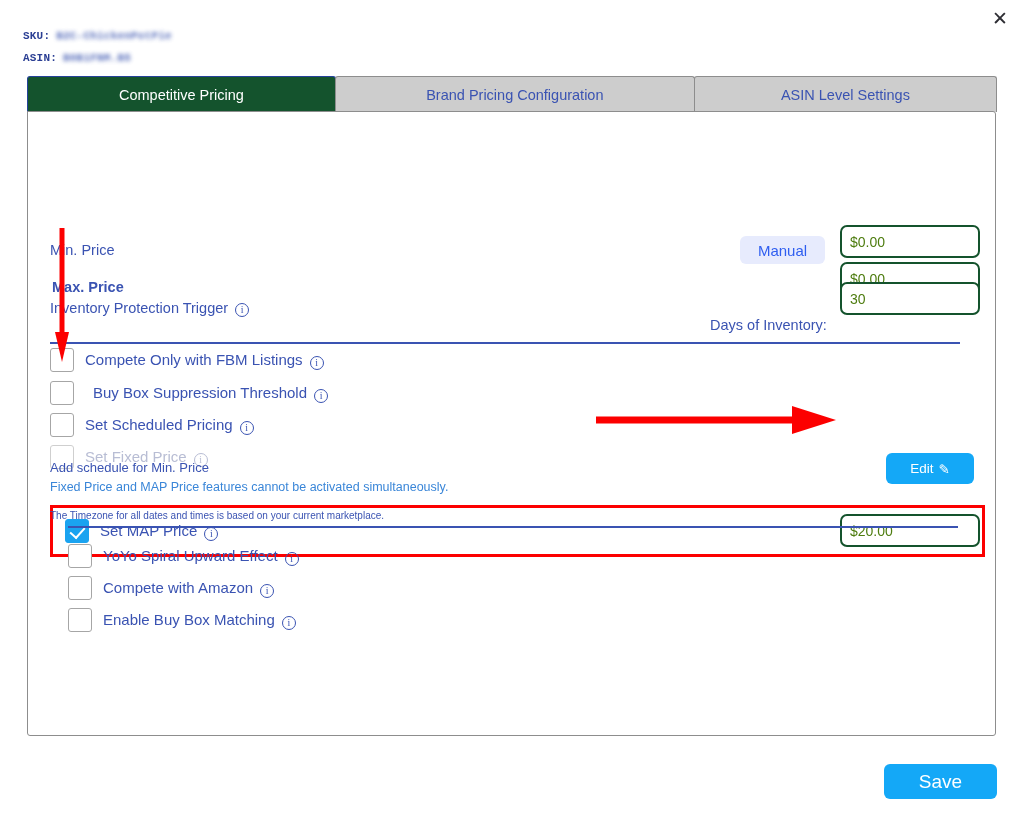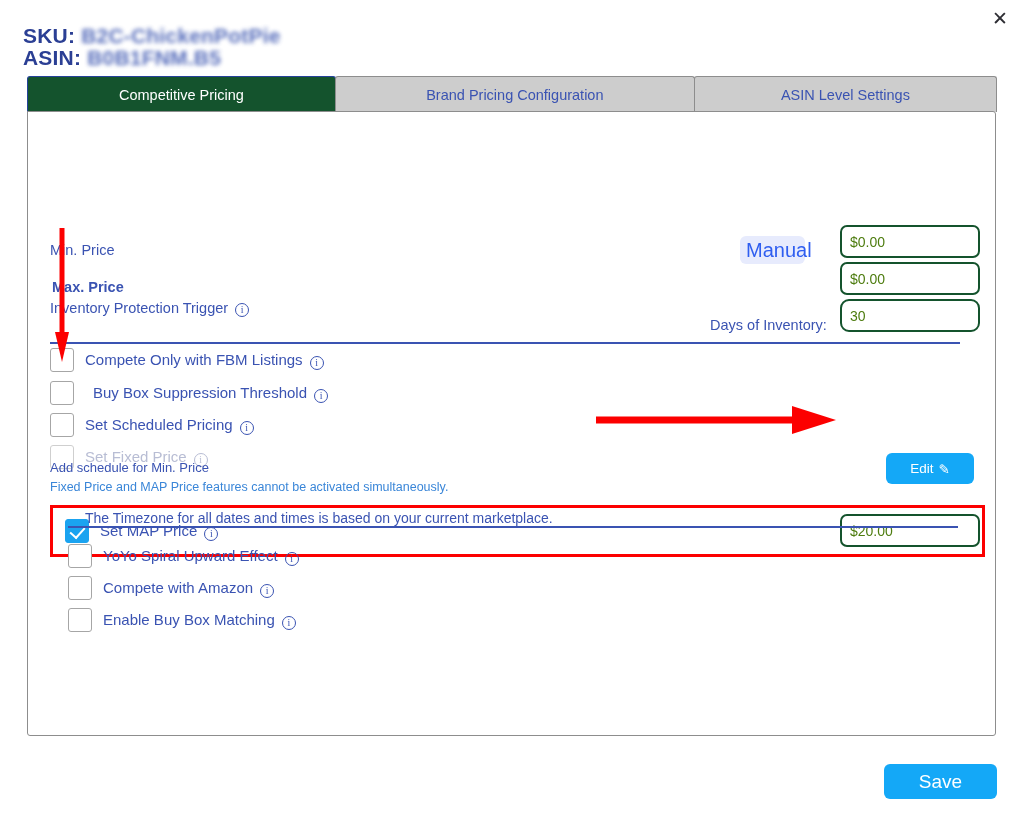--- a/index.html
+++ b/index.html
@@ -30,25 +30,26 @@
     background: transparent;
     border: none;
     padding: 0;
     font-family: "Liberation Sans", sans-serif;
   }
 
   
   .idblock {
     position: absolute;
     left: 23px; top: 25px;
-    font-size: 21px;
+    font-size: 11px;
     font-weight: bold;
     color: #2b3f94;
     line-height: 22px;
     letter-spacing: .2px;
+    font-family: Liberation Mono, monospace;
   }
   .idrow { display: flex; align-items: center; height: 22px; }
   .idlabel { margin-right: 6px; }
   
   .blurred {
     position: relative;
     display: inline-block;
     color: #3b55b0;
     font-weight: bold;
     filter: blur(2.1px);
@@ -116,26 +117,26 @@
     background: #ffffff;
     color: #4d7c0f;
     font-size: 14px;
     font-family: "Liberation Sans", sans-serif;
     padding: 1px 8px;
     outline: none;
   }
   .manual-btn {
     position: absolute;
     left: 712px; top: 124px;
-    width: 65px; height: 28px;
+    width: 85px; height: 28px;
     background: #e7ebfd;
     color: #2f5ef0;
     border: none;
     border-radius: 6px;
-    font-size: 20px;
+    font-size: 15px;
     font-family: "Liberation Sans", sans-serif;
     cursor: pointer;
   }
 
   
   .hr {
     position: absolute;
     height: 2px;
     background: #3a53b2;
   }
@@ -288,21 +289,21 @@
 
       <span class="lbl" style="left:22px; top:130px;">Min. Price</span>
       <button class="manual-btn">Manual</button>
       <input class="pinput" style="left: 812px; top: 113px;" value="$0.00">
 
       <span class="lbl" style="left:24px; top:167px;font-weight:bold;">Max. Price</span>
       <input class="pinput" style="left: 812px; top: 150px;" value="$0.00">
 
       <span class="lbl" style="left:22px; top:188px;"><span>Inventory Protection Trigger</span><span class="info">i</span></span>
       <span class="lbl" style="left:682px; top:205px;">Days of Inventory:</span>
-      <input class="pinput" style="left: 812px; top: 187px; border-radius: 9px;" value="30">
+      <input class="pinput" style="left: 812px; top: 170px;" value="30">
 
       <div class="hr" style="left:22px; top:230px; width:910px;"></div>
 
       <div class="cbrow" style="left:22px; top:132px; margin-top:103px;">
         <span class="cbox"></span>
         <span class="cblabel"><span>Compete Only with FBM Listings</span><span class="info">i</span></span>
       </div>
 
       <div class="cbrow" style="left:22px; top:268px;gap:8px;">
         <span class="cbox"></span>
@@ -327,21 +328,21 @@
         <span class="cblabel"><span>Set MAP Price</span><span class="info">i</span></span>
       </div>
       <input class="pinput" style="left: 812px; top: 292px; margin-top: 110px;" value="$20.00">
 
       <span class="lbl" style="left:22px; top:348px; font-size:13px;">Add schedule for Min. Price</span>
       <button class="edit-btn">
         <span>Edit</span>
         <span>✎</span>
       </button>
 
-      <span class="lbl" style="left:22px; top:398px; font-size:14px;margin-left:35px;">The Timezone for all dates and times is based on your current marketplace.</span>
+      <span class="lbl" style="left:22px; top:398px; font-size:10px;">The Timezone for all dates and times is based on your current marketplace.</span>
 
       <div class="hr" style="left:40px; top:414px; width:890px;"></div>
 
       <div class="cbrow" style="left:40px; top:431px;">
         <span class="cbox"></span>
         <span class="cblabel"><span>YoYo Spiral Upward Effect</span><span class="info">i</span></span>
       </div>
       <div class="cbrow" style="left:40px; top:463px;">
         <span class="cbox"></span>
         <span class="cblabel"><span>Compete with Amazon</span><span class="info">i</span></span>

